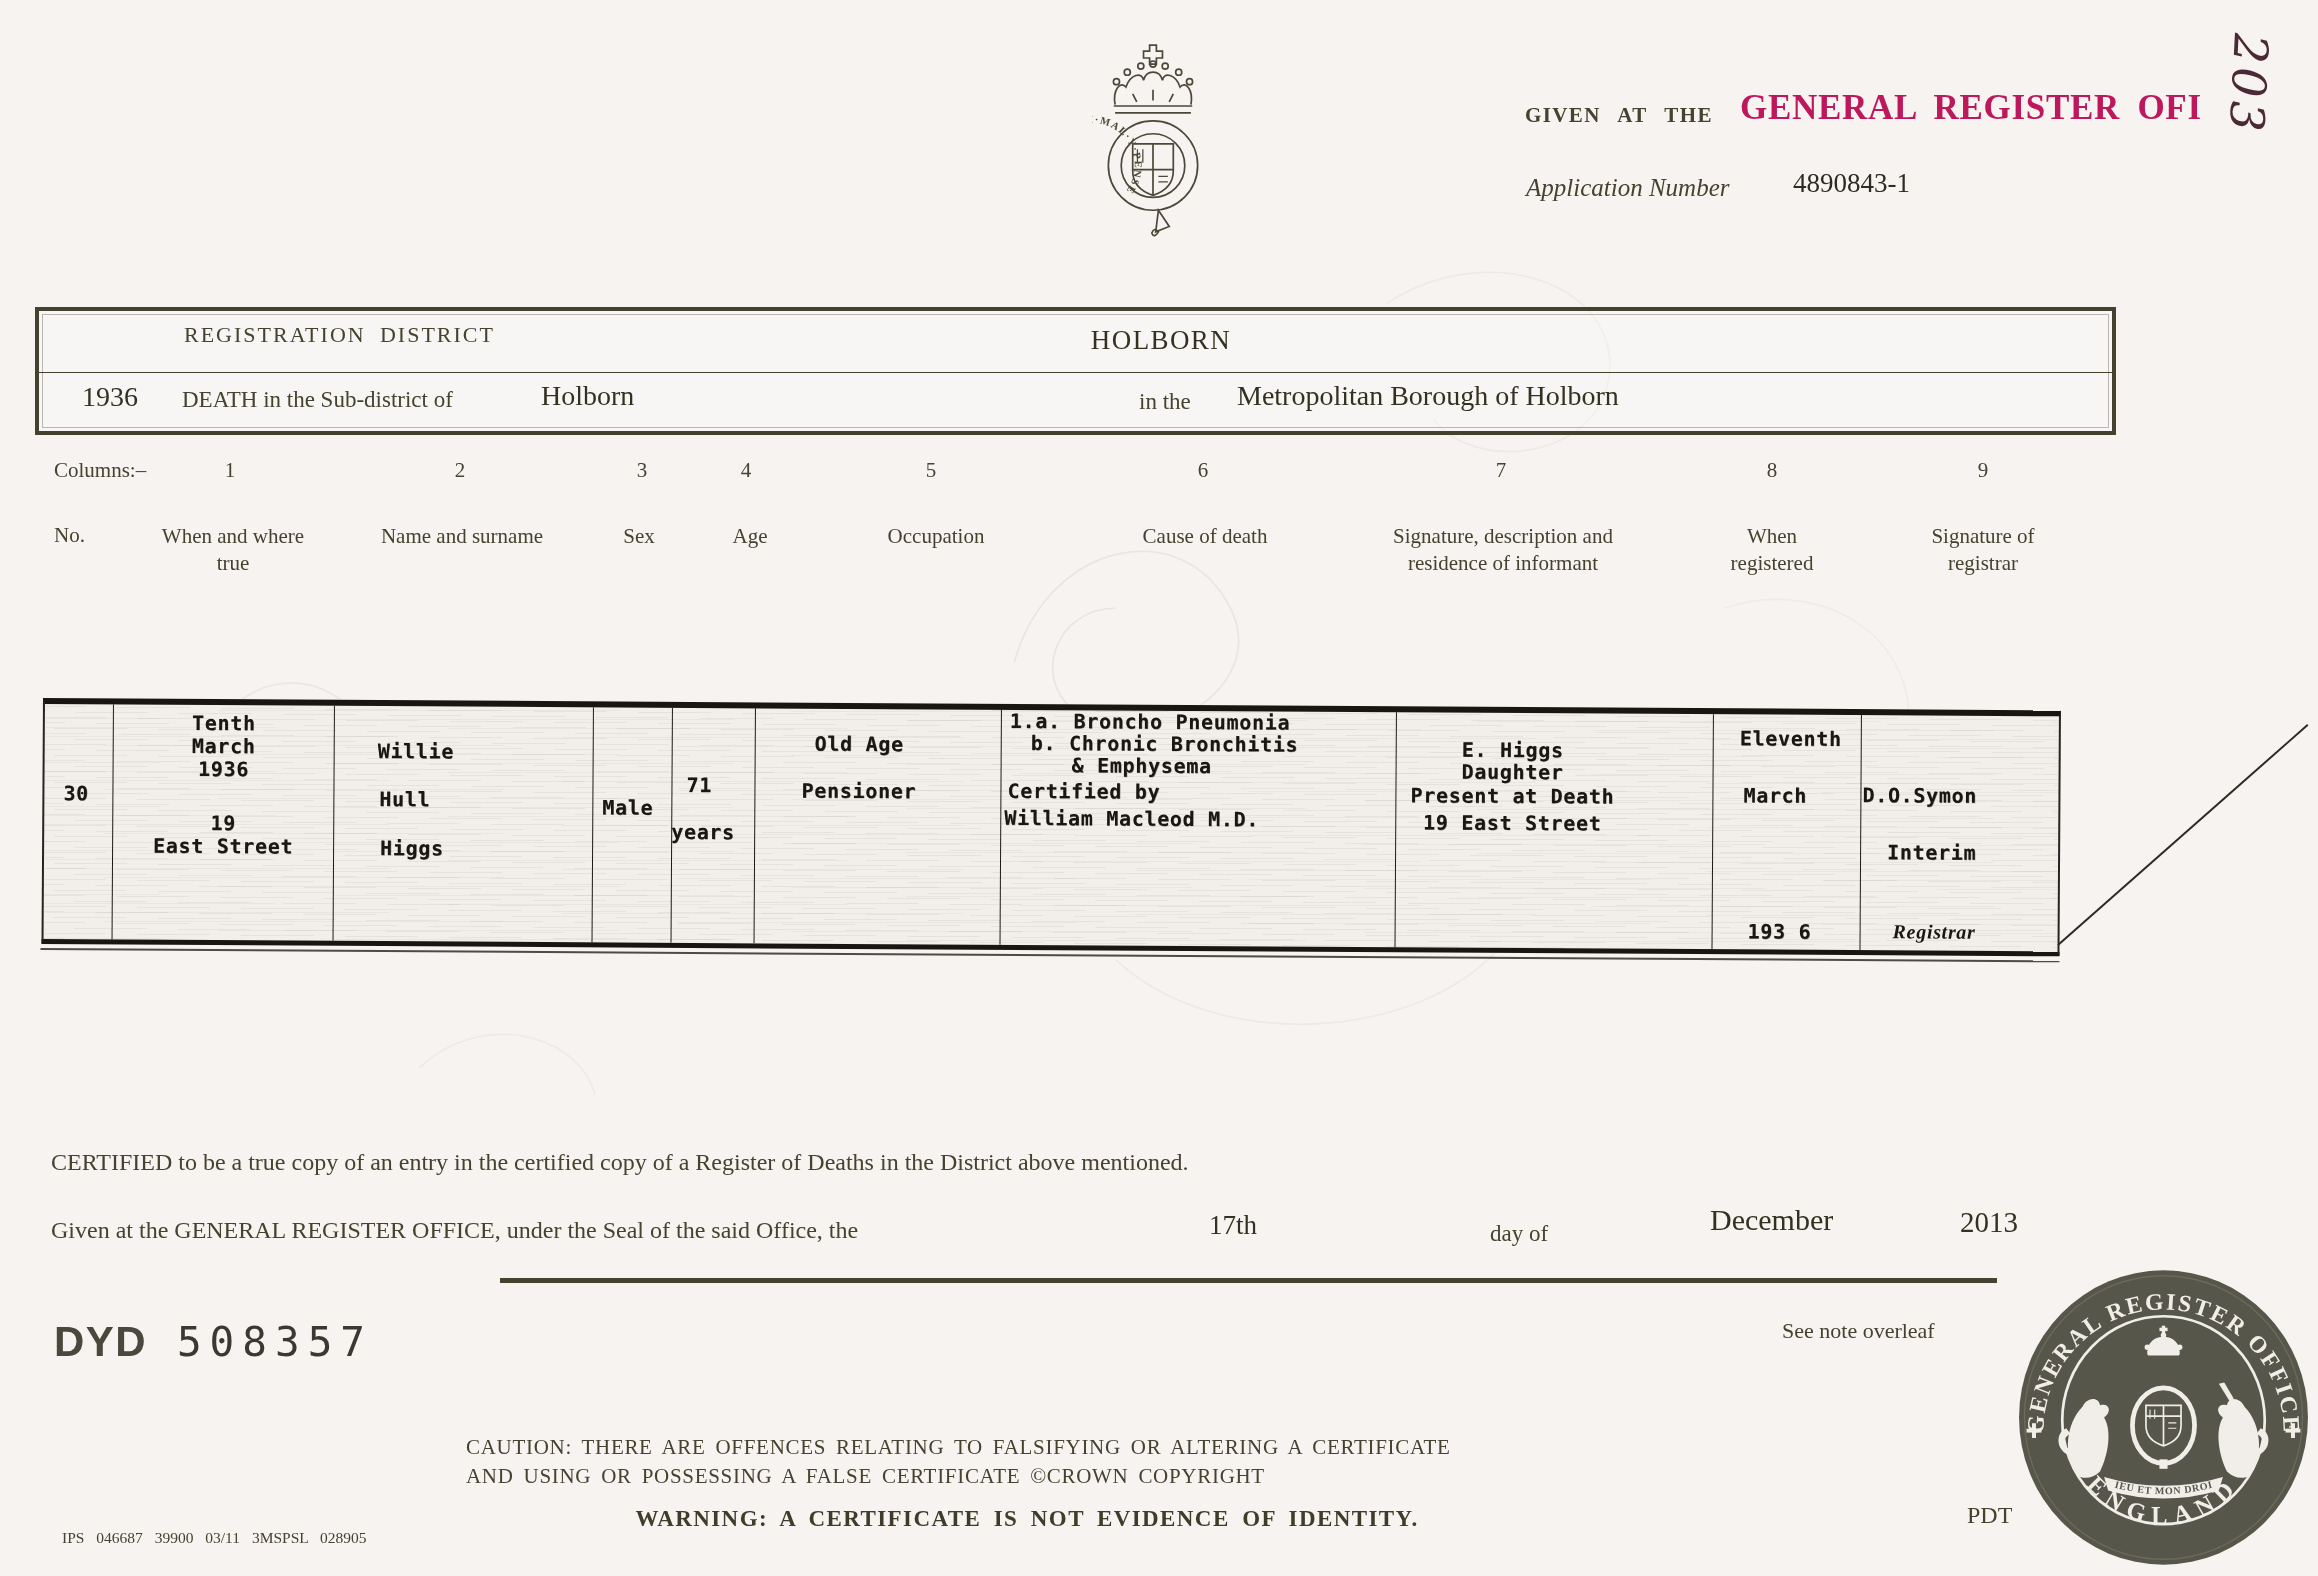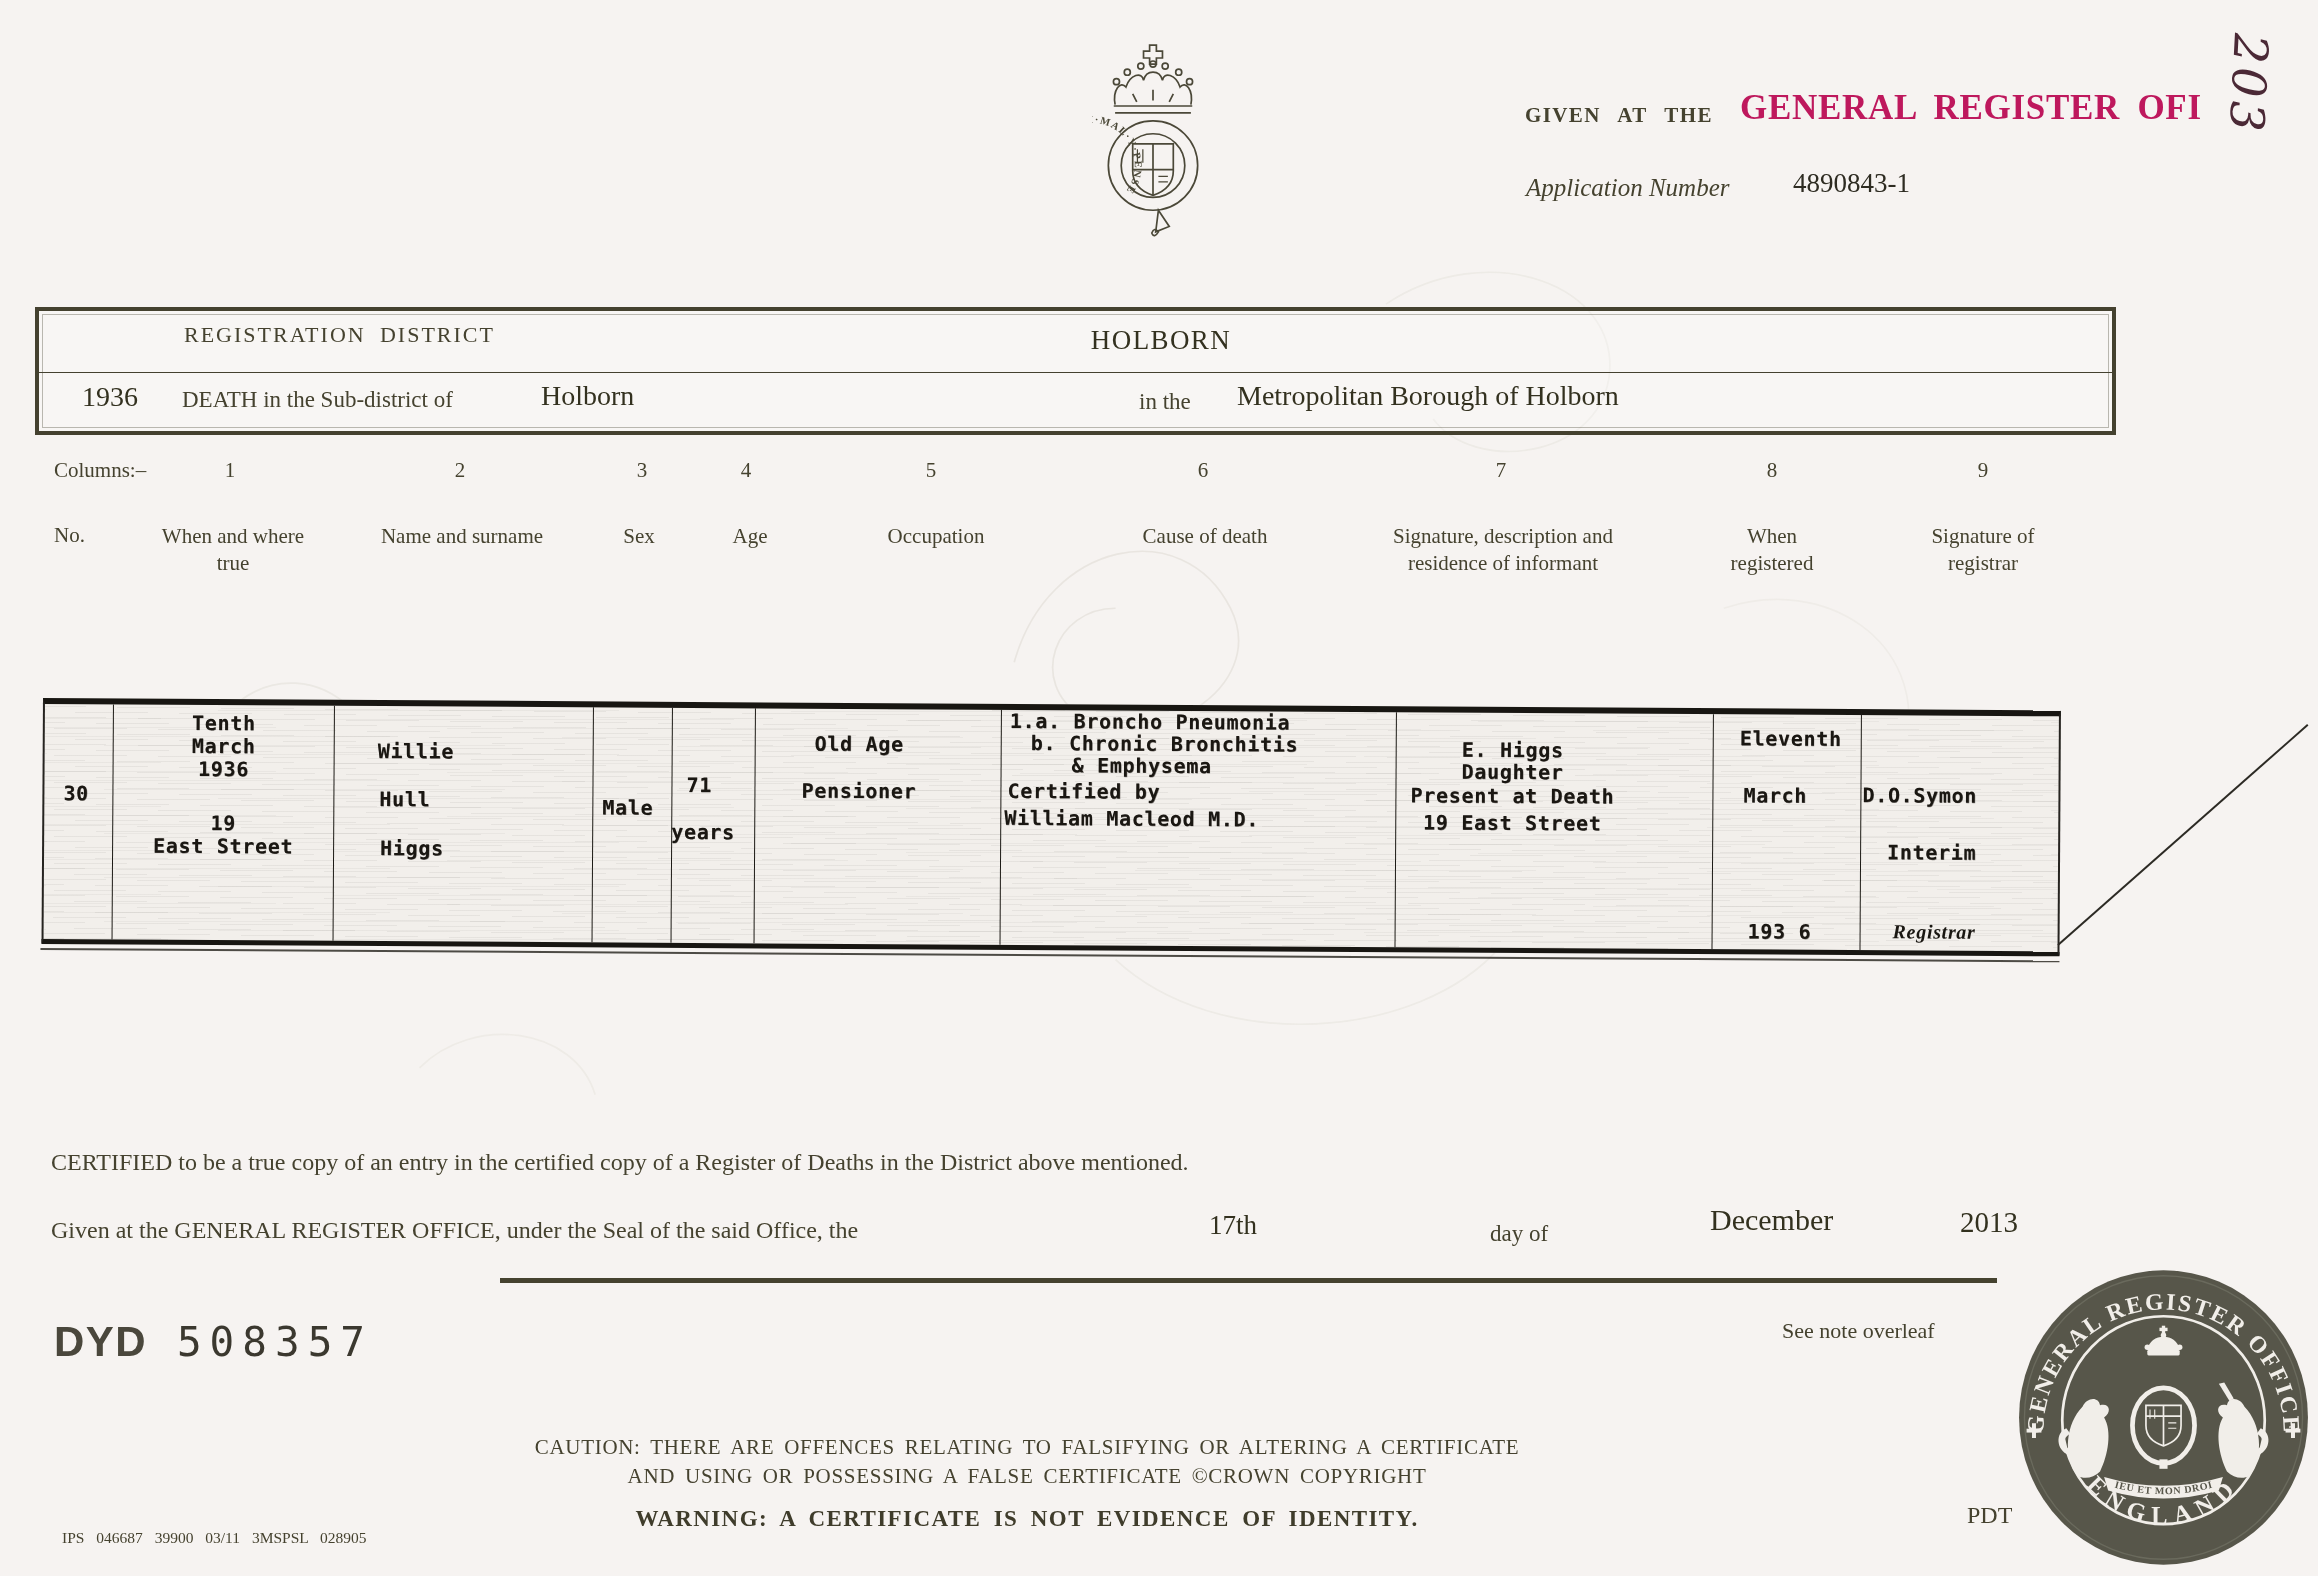--- a/index.html
+++ b/index.html
@@ -60,21 +60,21 @@
   .cert-day{left:1209px;top:1210px;font-size:27px;color:#33311f;}
   .cert-dayof{left:1490px;top:1221px;font-size:23px;}
   .cert-month{left:1710px;top:1203px;font-size:30px;color:#33311f;}
   .cert-year{left:1960px;top:1206px;font-size:29px;color:#33311f;}
   .cert-rule{left:500px;top:1278px;width:1497px;height:4.7px;background:#45422f;}
   
   .serial{left:54px;top:1318px;display:flex;align-items:baseline;}
   .serial-prefix{font-family:"Liberation Sans","DejaVu Sans",sans-serif;font-weight:700;font-size:42px;color:#4a473c;letter-spacing:1.4px;}
   .serial-number{font-family:"DejaVu Sans Mono","Liberation Mono",monospace;font-size:41px;color:#3b382f;letter-spacing:8px;margin-left:30px;}
   .see-note{left:1759px;top:1318px;font-size:22px;margin-left:23px;}
-  .caution-block{left:466px;top:1433px;width:1122px;text-align:center;font-size:21px;line-height:29px;
+  .caution-block{left:466px;top:1433px;width:1122px;font-size:21px;line-height:29px;
                  letter-spacing:0.7px;word-spacing:4px;white-space:normal;}
   .warning-line{left:466px;top:1506px;width:1122px;text-align:center;font-size:23px;font-weight:700;
                 letter-spacing:1.4px;word-spacing:5.4px;color:#3f3c2b;}
   .print-code{left:62px;top:1529px;font-size:15.5px;word-spacing:8px;}
   .pdt{left:1967px;top:1502px;font-size:24px;}
   .seal-svg{left:2016px;top:1269px;}
   .crest-svg{left:1092px;top:37px;}
   .watermark{left:0;top:0;pointer-events:none;}
 </style>
 </head>

